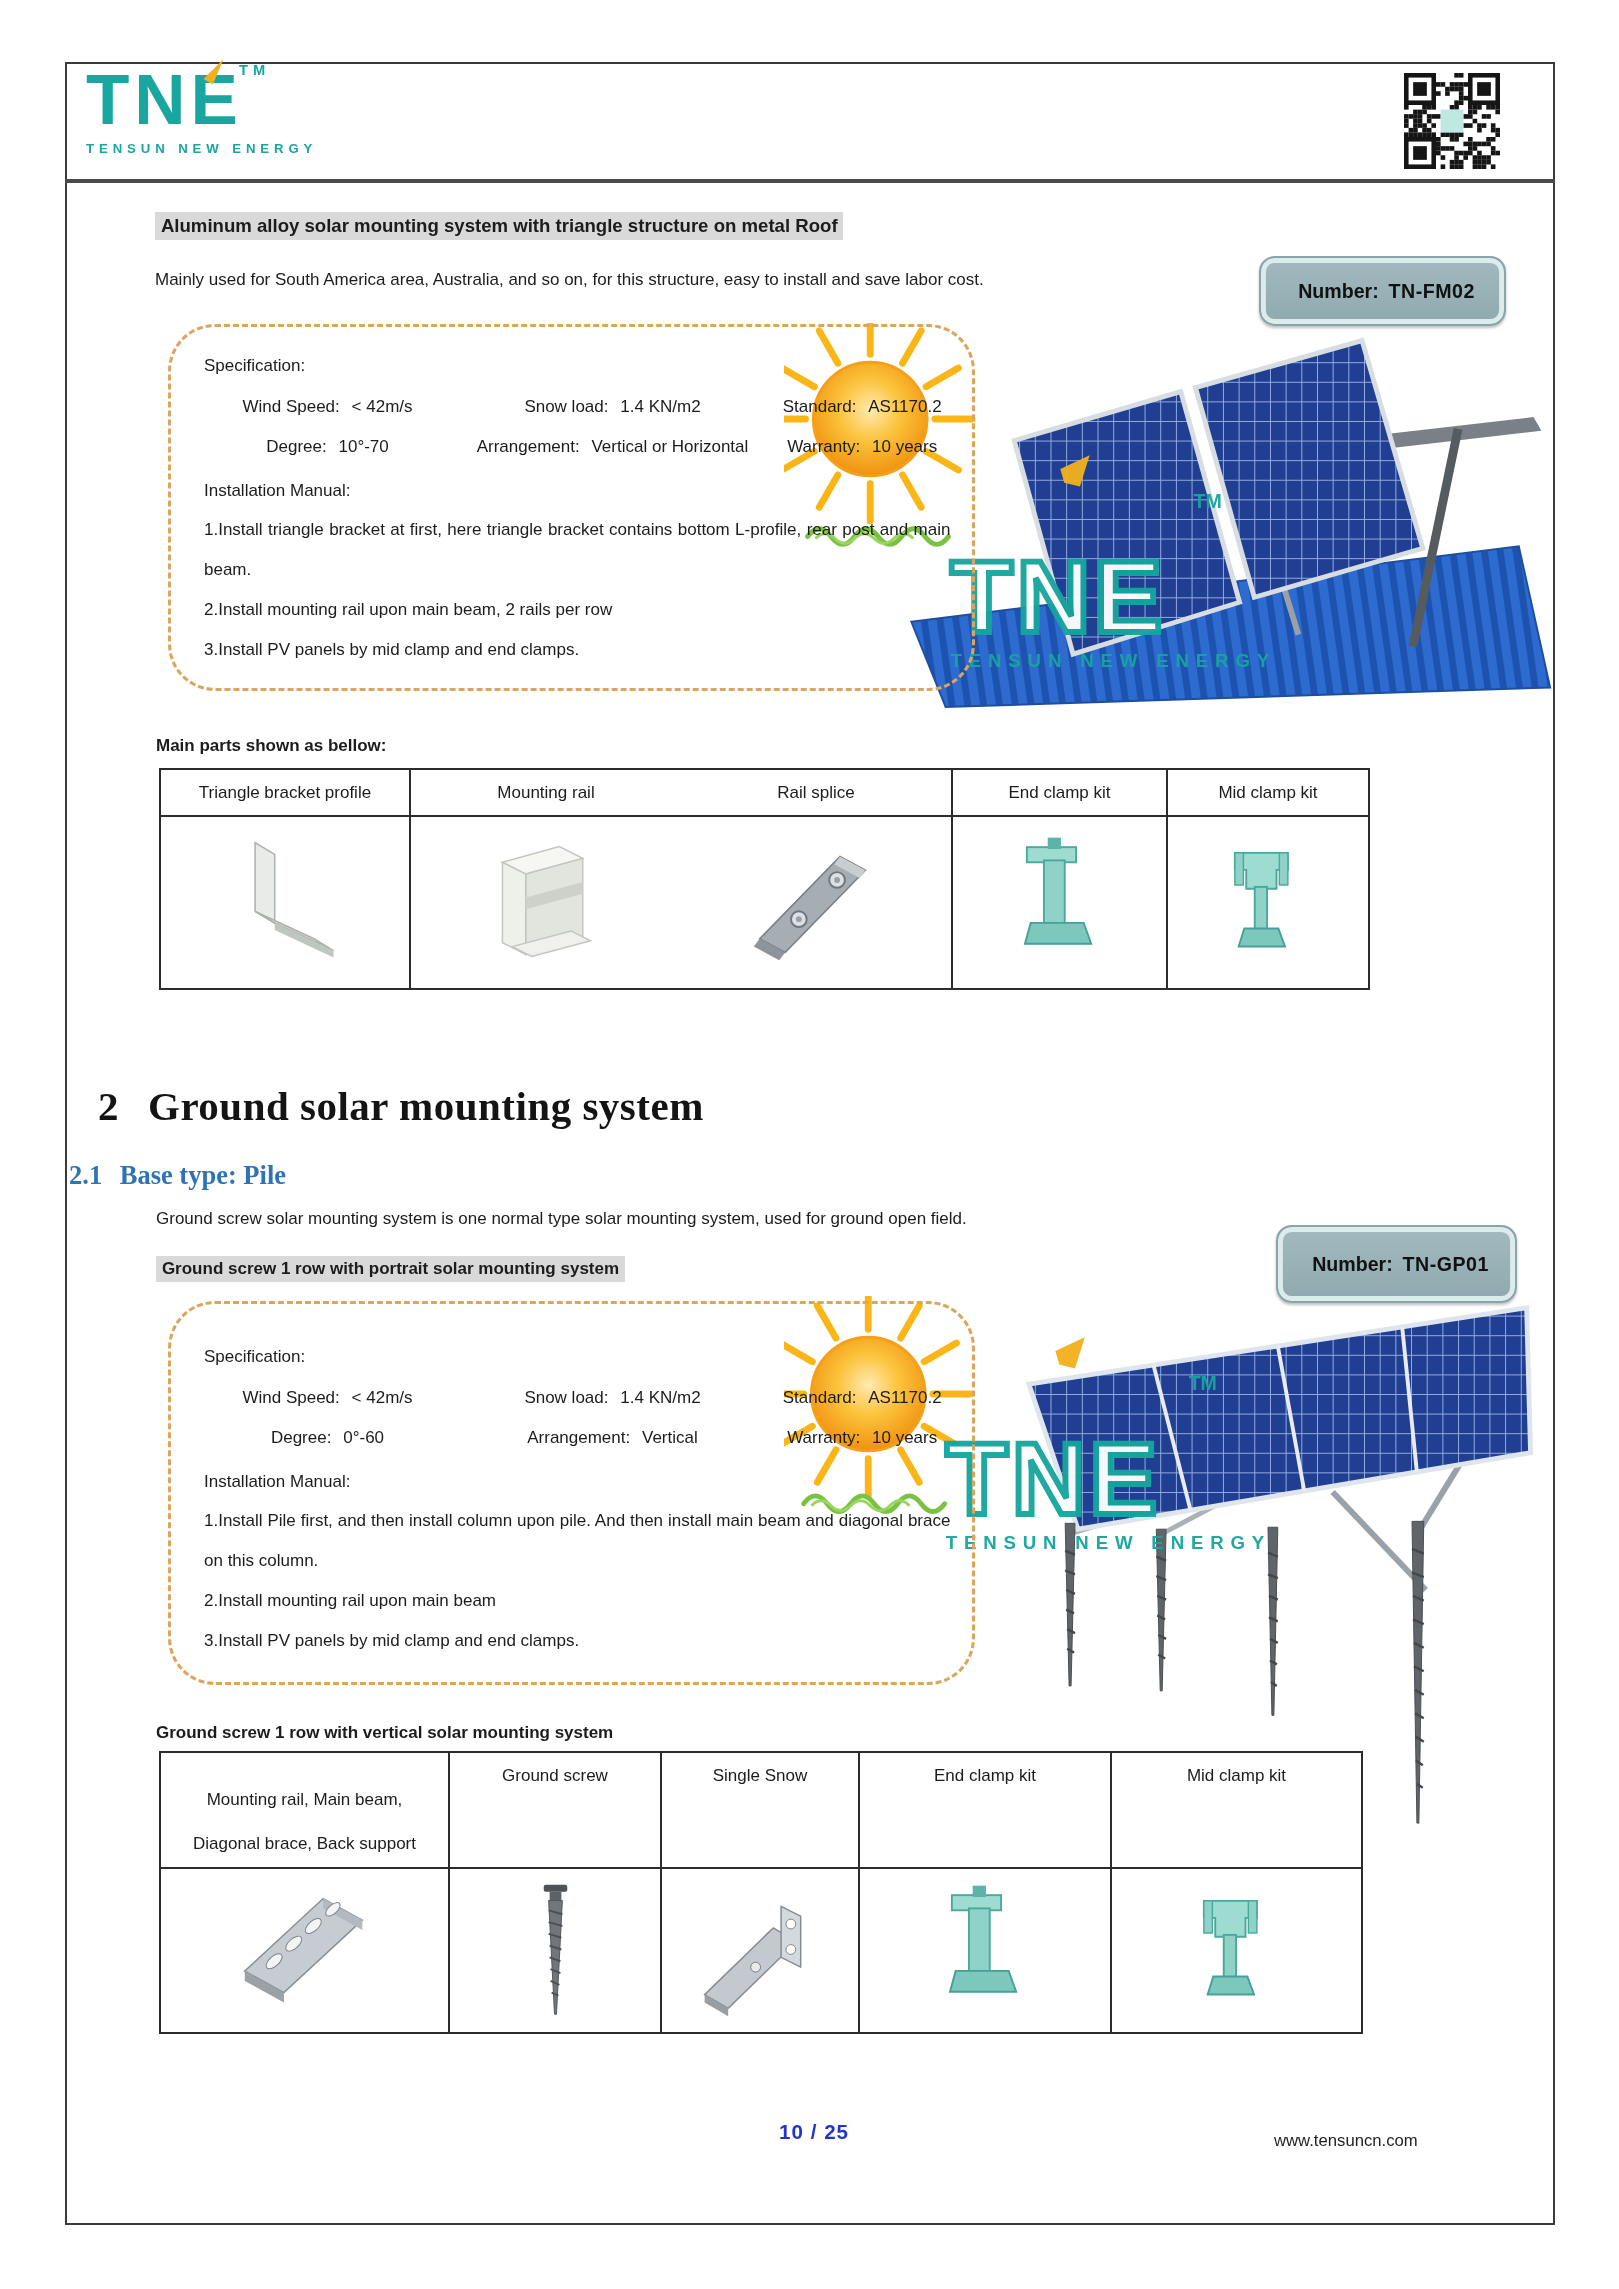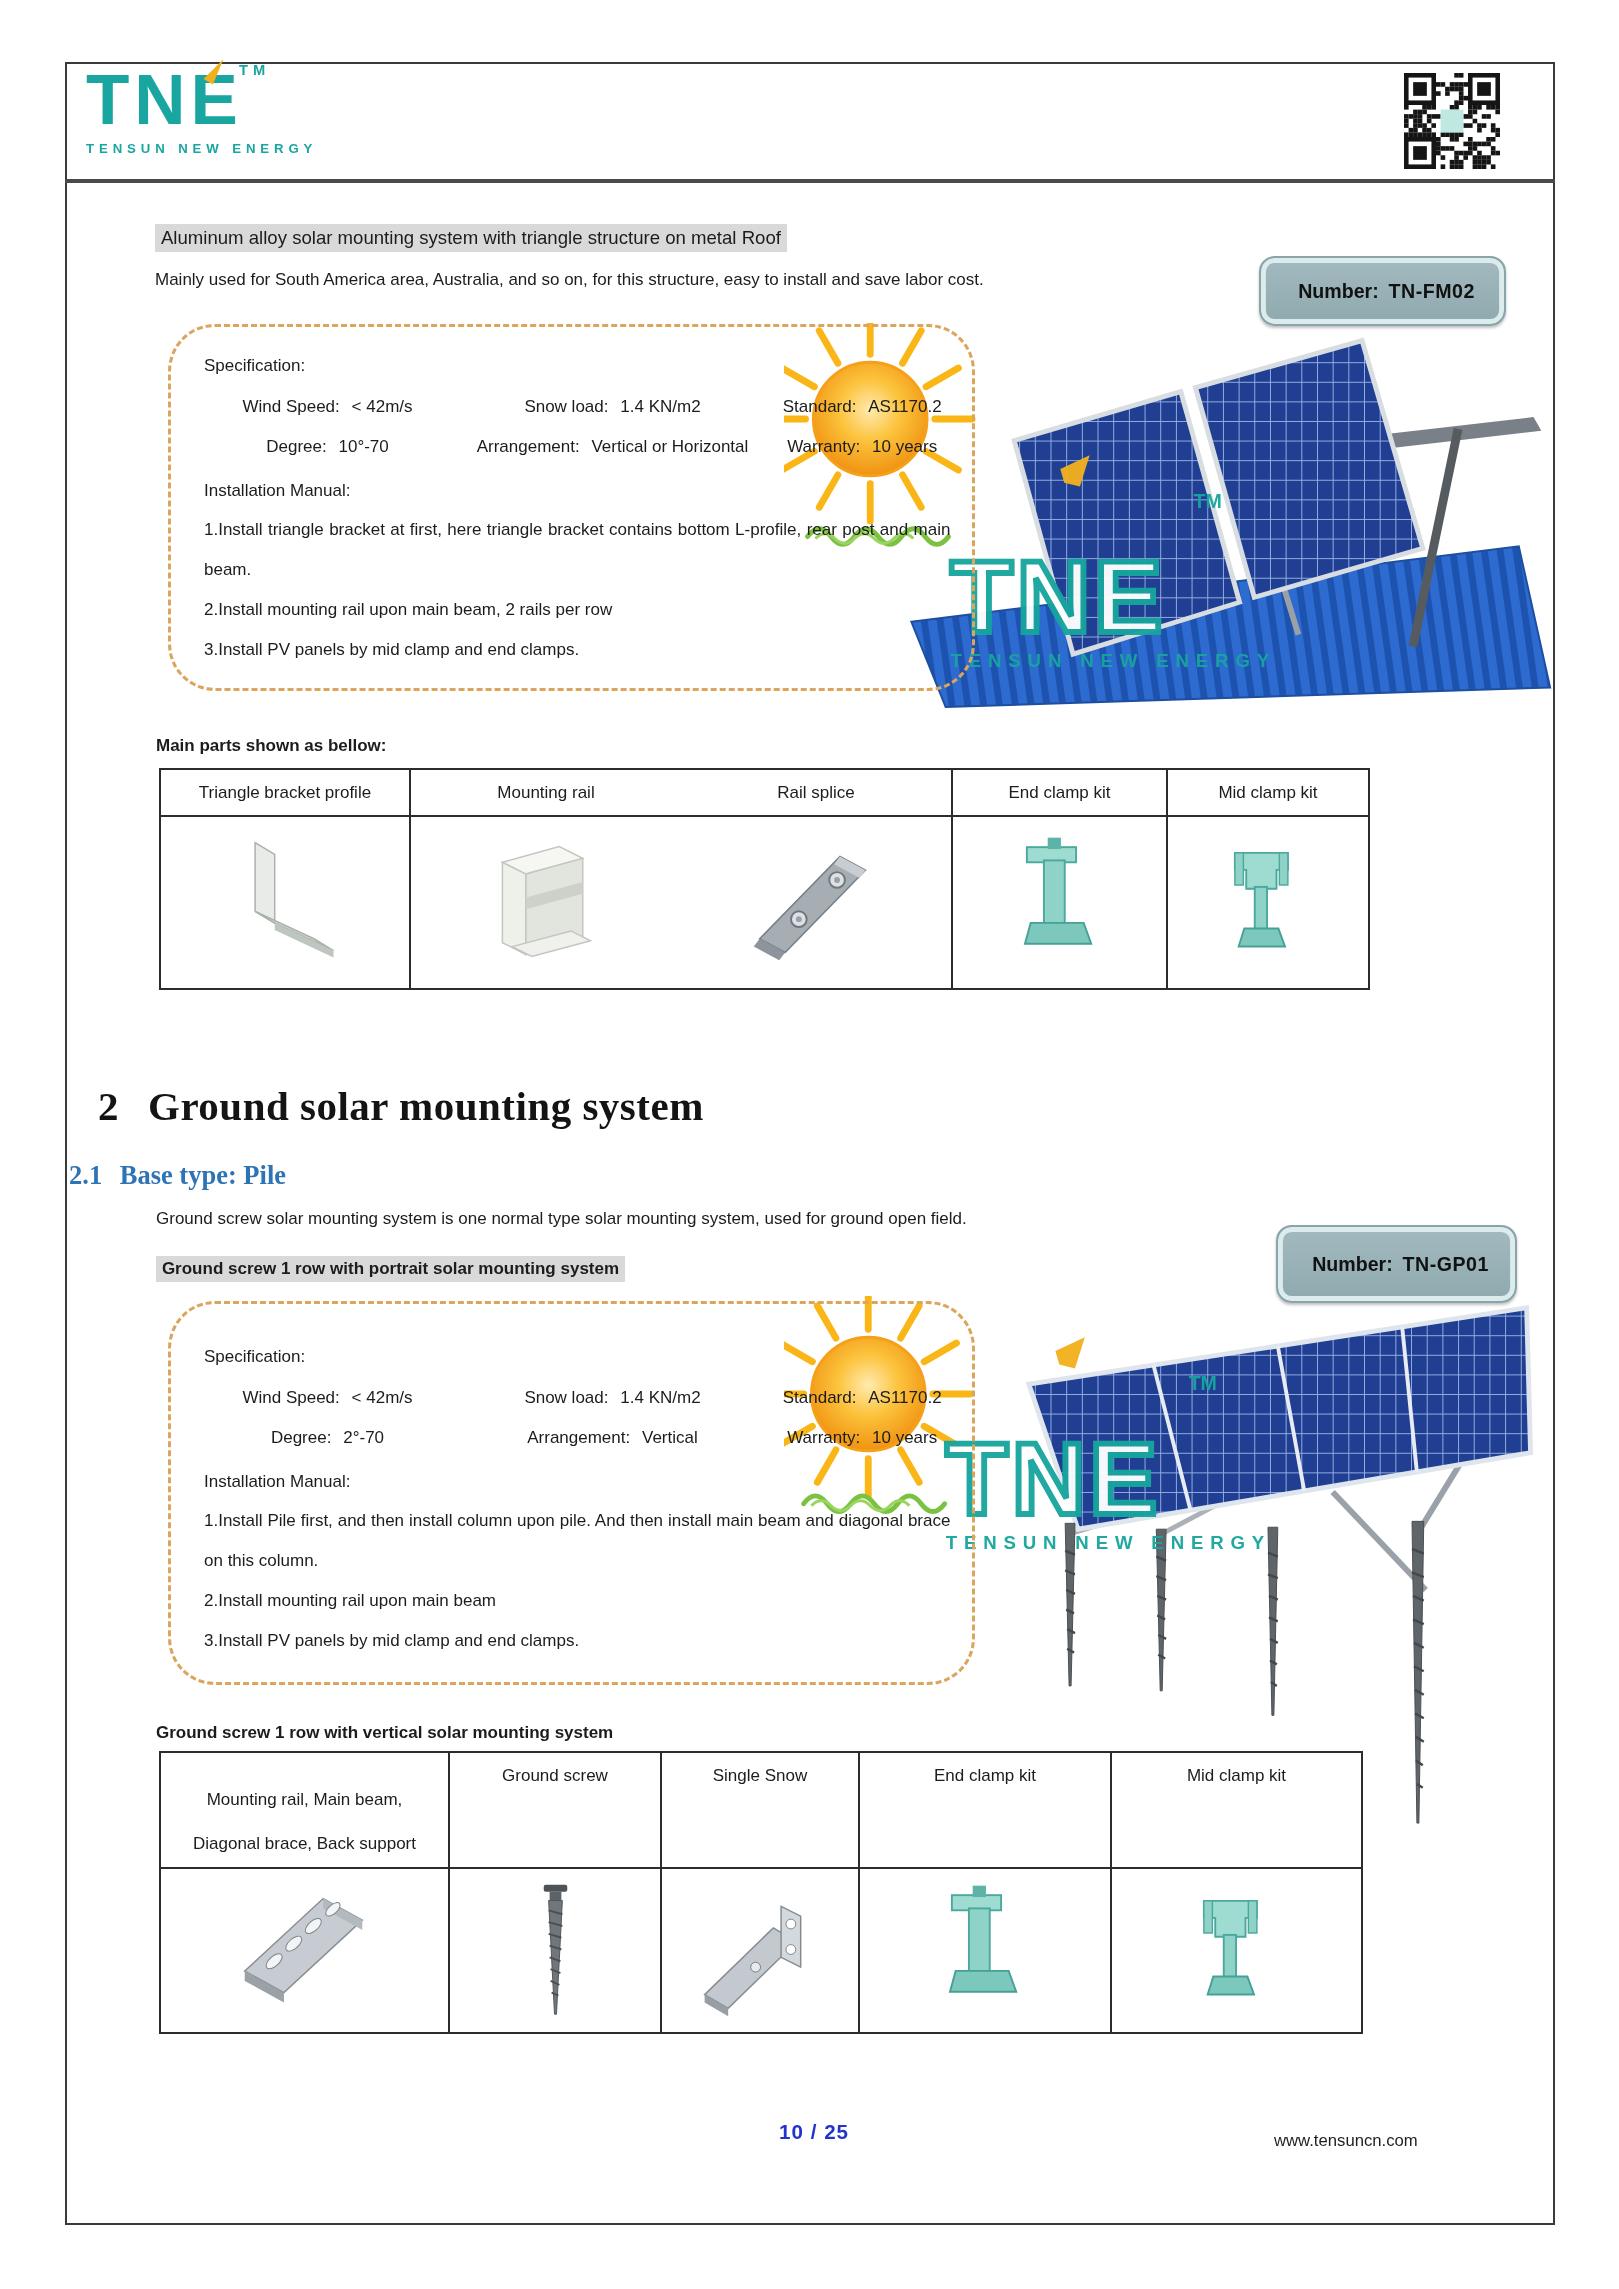--- a/index.html
+++ b/index.html
@@ -12,21 +12,21 @@
   
   .logo{left:86px;top:63px;width:274px;}
   .logo-word{font-size:71px;font-weight:800;color:#1aa6a0;letter-spacing:4.9px;line-height:1.05;position:relative;display:inline-block;}
   .logo-flick{position:absolute;left:114px;top:-3.9px;width:23.5px;height:25.5px;background:#f2b01e;
               clip-path:polygon(100% 0,55% 100%,15% 78%);}
   .logo-tm{position:absolute;right:-27.4px;top:0;font-size:14.7px;font-weight:bold;color:#1aa6a0;}
   .logo-sub{margin-top:3.9px;font-size:13.2px;font-weight:bold;color:#1aa6a0;letter-spacing:4.9px;}
 
   .qr{left:1402px;top:73px;width:100px;height:96px;}
 
-  .doc-title{left:155px;top:224px;background:#d9d9d9;font-size:18.6px;font-weight:normal;padding:2.9px 5.9px;text-align:center;}
+  .doc-title{left:155px;top:212px;background:#d9d9d9;font-size:18.6px;font-weight:bold;padding:2.9px 5.9px;text-align:center;}
   .intro{left:155px;top:270px;font-size:17px;width:1078px;}
 
   .badge{border-radius:15.7px;background:linear-gradient(180deg,#a3babf 0%,#8ea9af 100%);
          border:2px solid #8aa4ab;box-shadow:inset 0 0 0 4.9px #dcebec,0 2px 2.9px rgba(0,0,0,.25);
          display:flex;align-items:center;justify-content:center;font-size:19.6px;color:#111;padding-left:8px;}
   .badge-label{font-weight:bold;margin-right:9.8px;}
   .badge-value{font-weight:600;letter-spacing:0.5px;}
   .badge1{left:1259px;top:256px;width:235px;height:66px;}
   .badge2{left:1276px;top:1225px;width:229px;height:74px;}
 
@@ -447,21 +447,21 @@
   </svg>
 
   <div class="abs specbox specbox2">
     <div class="spec-heading">Specification:</div>
     <div class="spec-row">
       <div><span class="spec-label">Wind Speed:</span><span class="spec-value">&lt; 42m/s</span></div>
       <div><span class="spec-label">Snow load:</span><span class="spec-value">1.4 KN/m2</span></div>
       <div><span class="spec-label">Standard:</span><span class="spec-value">AS1170.2</span></div>
     </div>
     <div class="spec-row">
-      <div><span class="spec-label">Degree:</span><span class="spec-value">2°-70</span></div>
+      <div><span class="spec-label">Degree:</span><span class="spec-value">0°-60</span></div>
       <div><span class="spec-label">Arrangement:</span><span class="spec-value">Vertical</span></div>
       <div><span class="spec-label">Warranty:</span><span class="spec-value">10 years</span></div>
     </div>
     <div class="spec-manual">Installation Manual:</div>
     <div class="spec-steps">
       <div class="spec-step">1.Install Pile first, and then install column upon pile. And then install main beam and diagonal brace on this column.</div>
       <div class="spec-step">2.Install mounting rail upon main beam</div>
       <div class="spec-step">3.Install PV panels by mid clamp and end clamps.</div>
     </div>
   </div>

